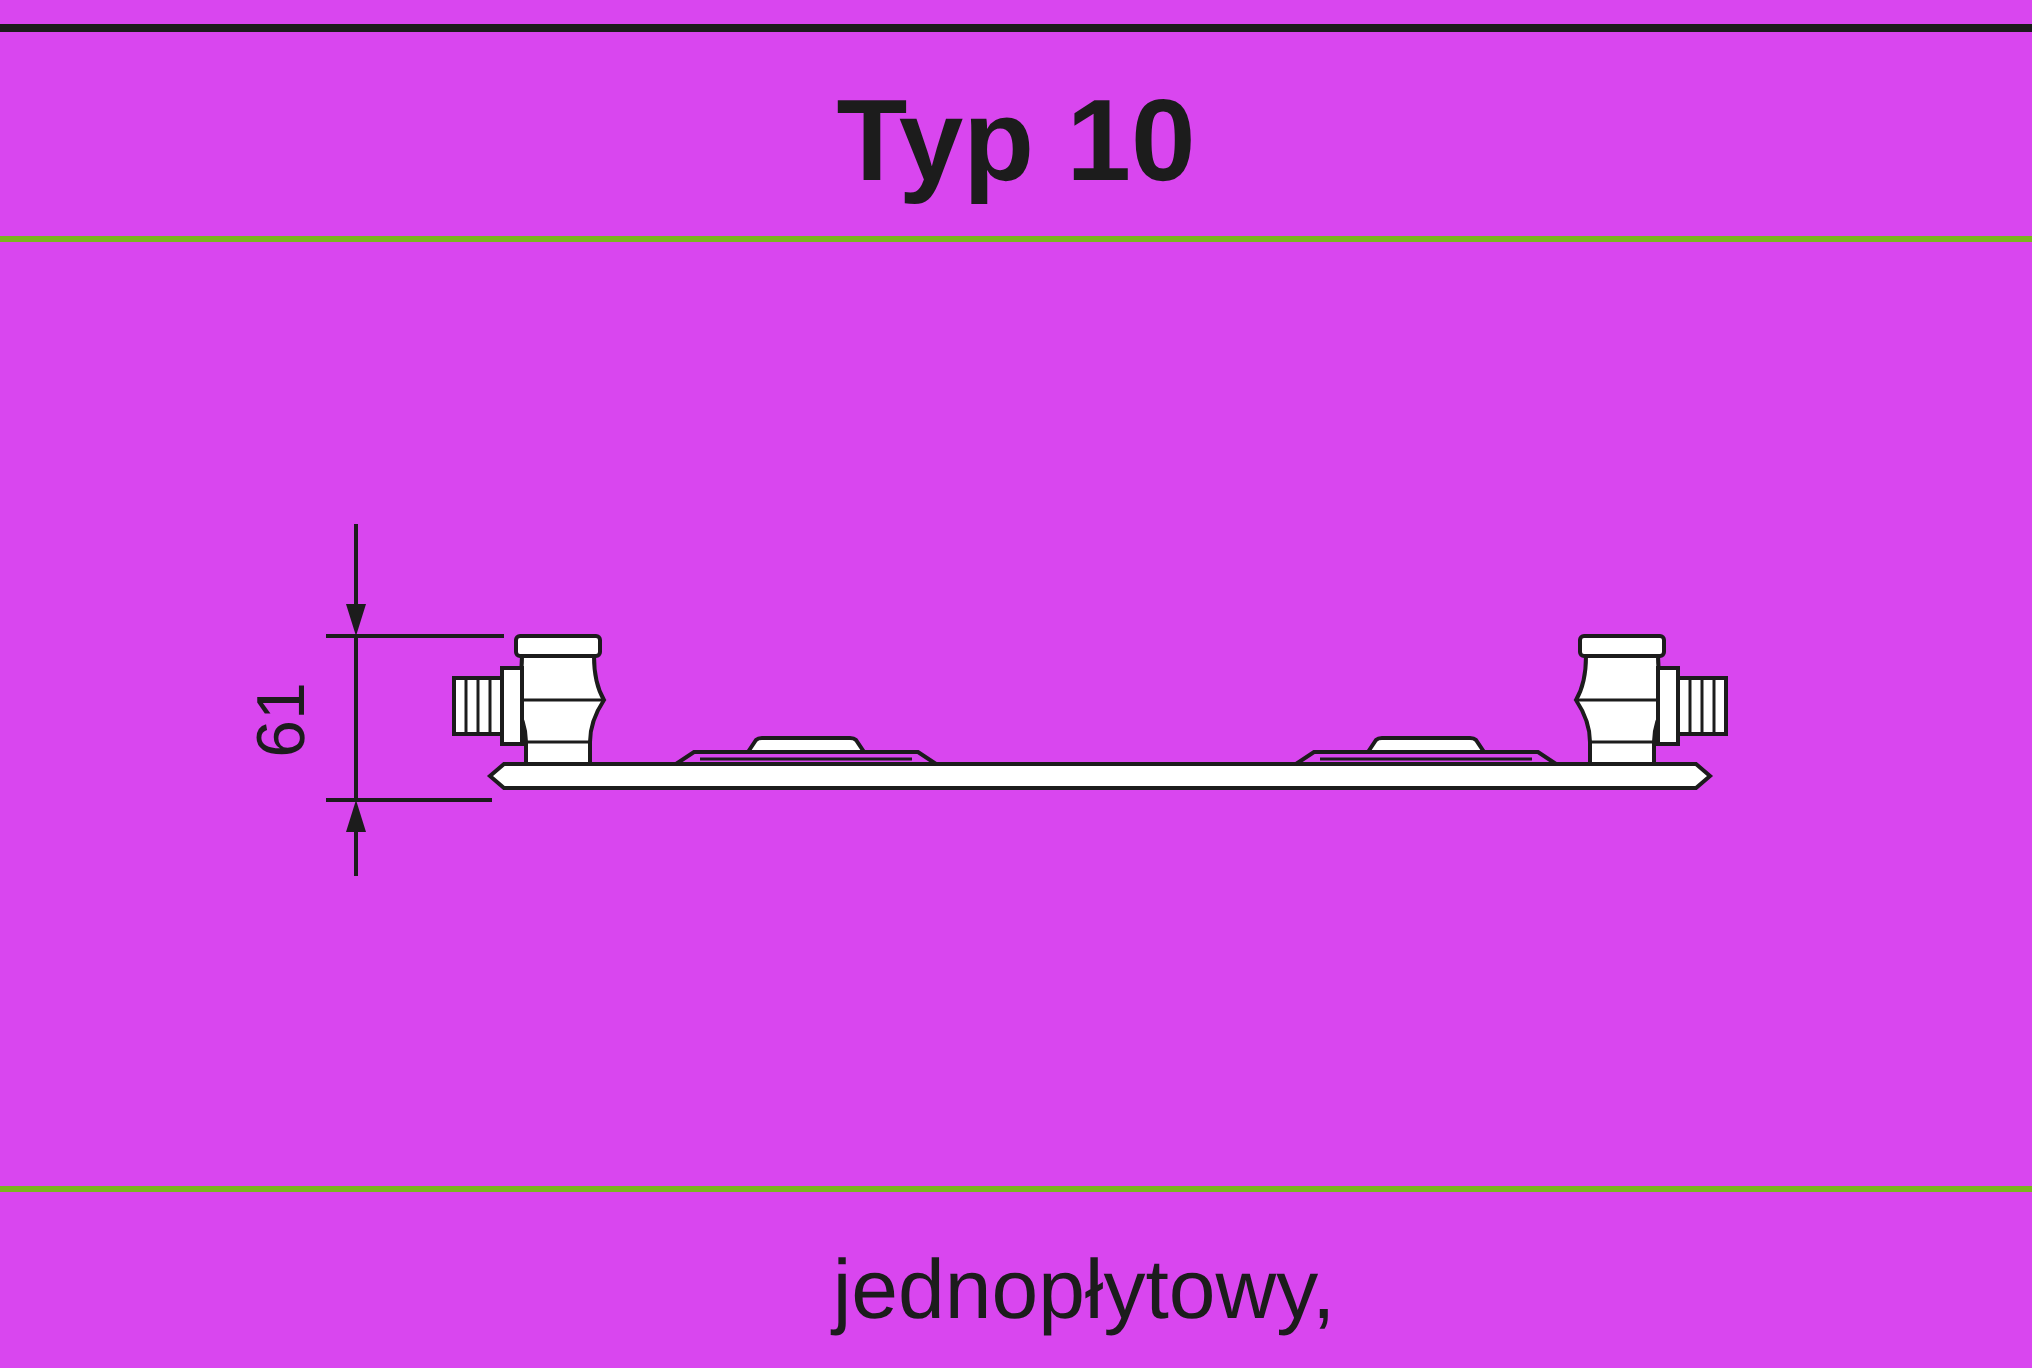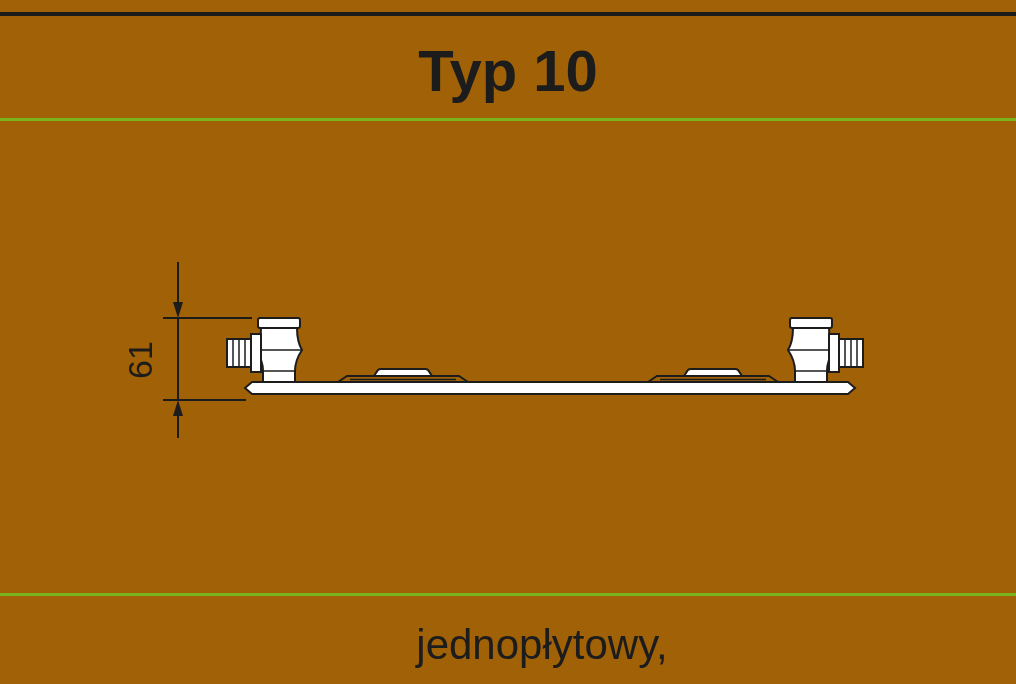--- a/index.html
+++ b/index.html
@@ -4,21 +4,21 @@
 <style>
   html, body {
     margin: 0;
     padding: 0;
     background: #ffffff;
   }
   .page {
     position: relative;
     width: 1016px;
     height: 684px;
-    background: #a16207;
+    background: #d946ef;
     overflow: hidden;
     font-family: "Liberation Sans", sans-serif;
     color: var(--line-black, #1c1c1c);
   }
   .rule {
     position: absolute;
     left: 0;
     width: 1016px;
   }
   .rule-black {

